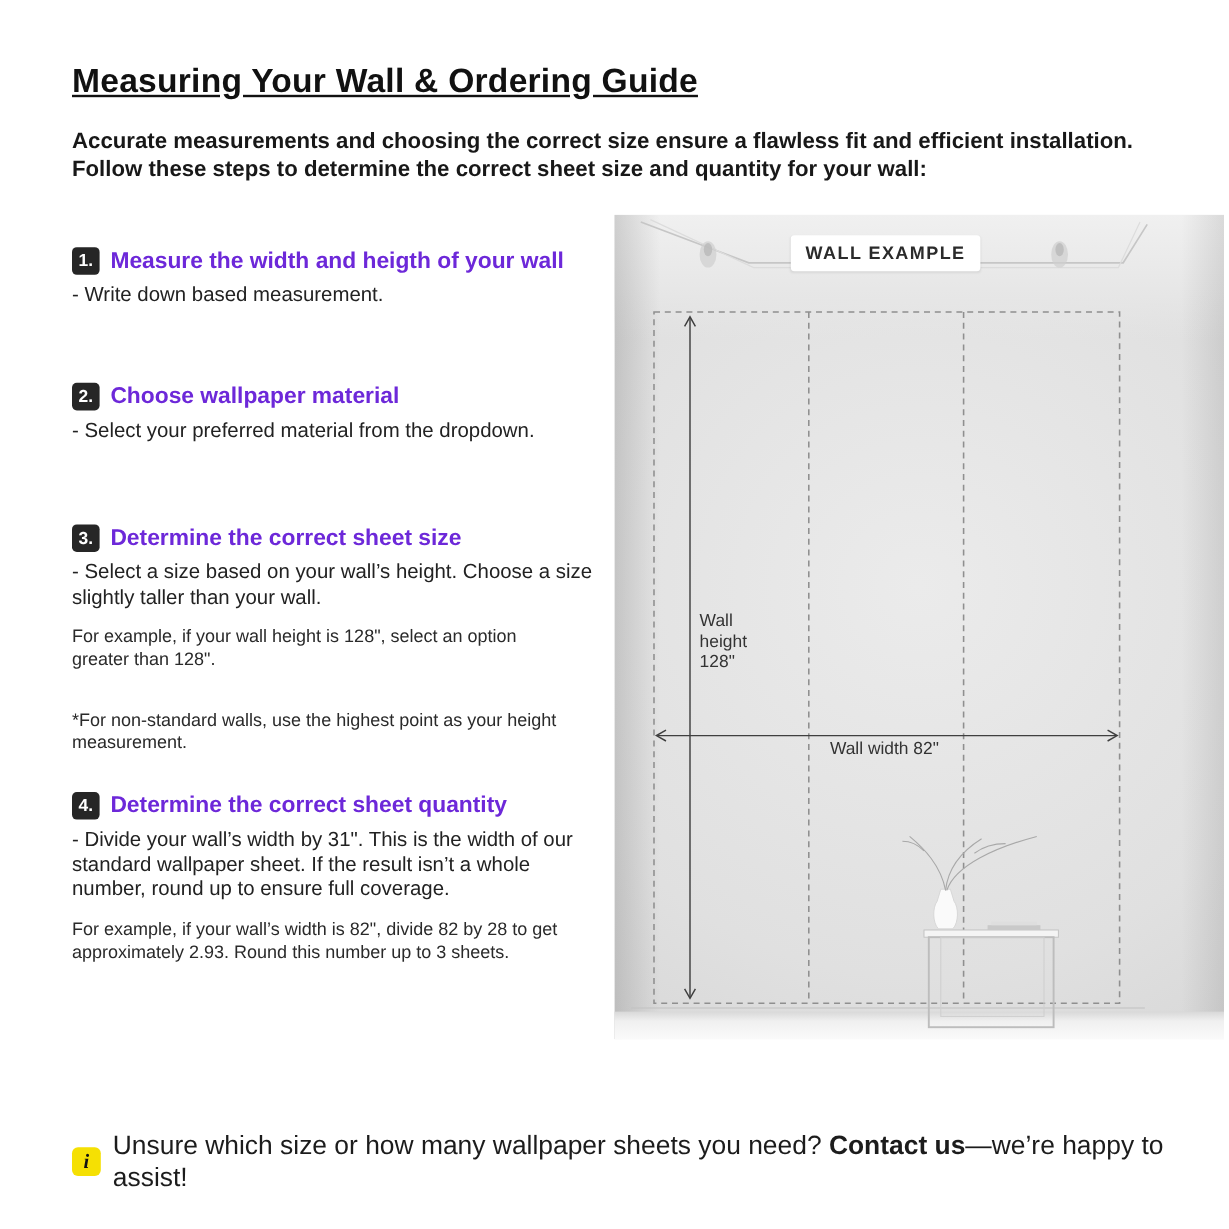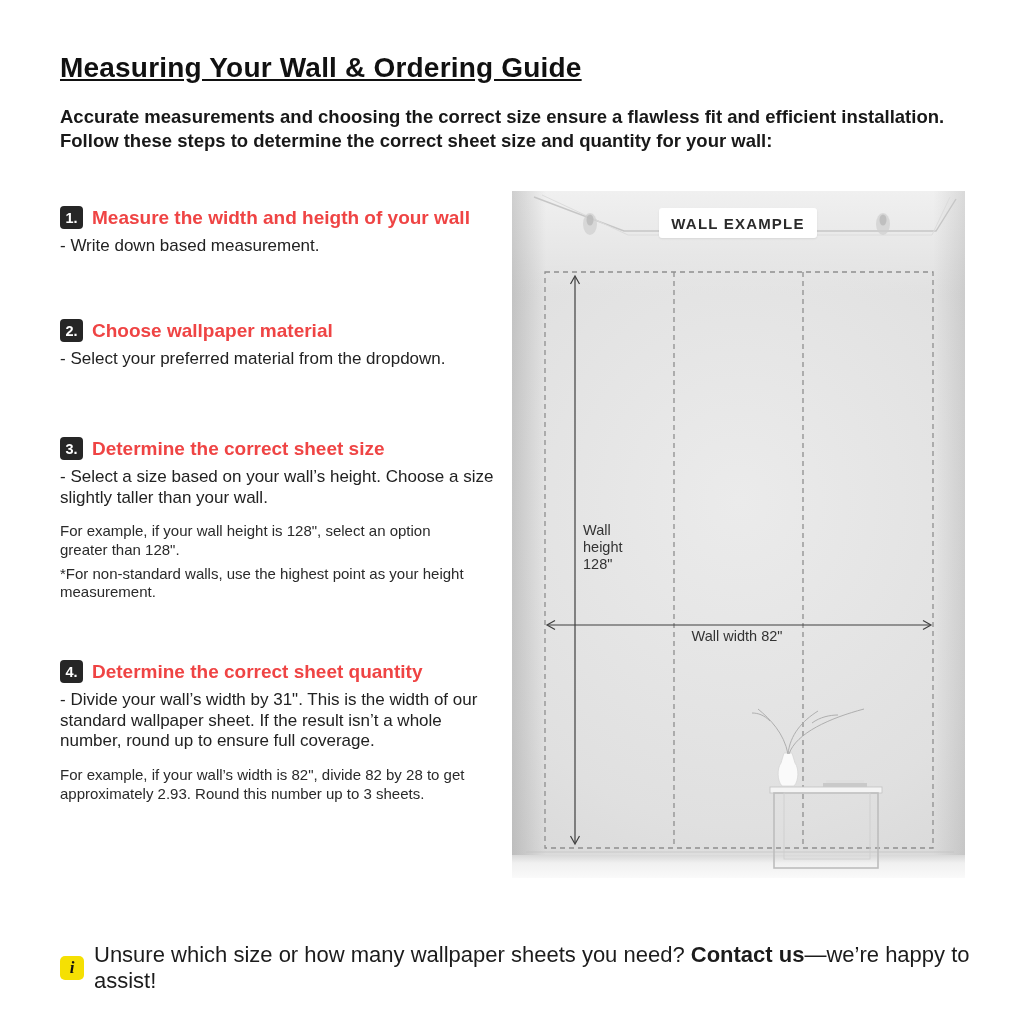--- a/index.html
+++ b/index.html
@@ -10,27 +10,27 @@
   .title { position:absolute; left:60px; top:52px; font-size:28px; font-weight:600;
     letter-spacing:.2px; color:#111;text-decoration:underline; }
   .intro { position:absolute; left:60px; top:105px; width:920px; font-size:18.5px;
     font-weight:600; line-height:1.3; color:#181818; }
 
   .step { position:absolute; left:60px; width:448px; }
   .step-header { display:flex; align-items:center; gap:9px; }
   .step-badge { display:inline-flex; align-items:center; justify-content:center;
     width:23px; height:23px; border-radius:4px; background:#262626; color:#fff;
     font-size:14.5px; font-weight:700; flex:0 0 auto; }
-  .step-title { font-size:19px; font-weight:600; color:#ef4444; }
+  .step-title { font-size:19px; font-weight:600; color:#6d28d9; }
   .step-body { margin-top:7px; font-size:17px; line-height:1.22; color:#222; width:442px; }
   .step-example { margin-top:14px; font-size:15px; line-height:1.22; color:#2a2a2a; width:420px; }
-  .step-note { margin-top:6px; font-size:15px; line-height:1.22; color:#2a2a2a; width:420px; }
+  .step-note { margin-top:33px; font-size:15px; line-height:1.22; color:#2a2a2a; width:420px; }
   .s1 { top:206px; } .s2 { top:319px; } .s3 { top:437px; } .s4 { top:660px; }
 
-  .wall-image { position:absolute; left:512px; top:191px; width:453px; height:687px;
+  .wall-image { position:absolute; left:512px; top:179px; width:508px; height:687px;
     overflow:hidden; }
   .room-bg { position:absolute; inset:0;
     background:
       linear-gradient(90deg, rgba(90,90,90,.22) 0%, rgba(90,90,90,0) 7.5%, rgba(90,90,90,0) 93%, rgba(90,90,90,.15) 100%),
       linear-gradient(180deg, #f0f0f0 0%, #e7e7e7 9%, rgba(231,231,231,0) 15%),
       radial-gradient(130% 95% at 50% 45%, #ebebeb 0%, #e0e0e0 50%, #cbcbcb 100%); }
   .floor { position:absolute; left:0; right:0; bottom:0; height:23px;
     background:linear-gradient(180deg,#d8d8d8 0%, #f0f0f0 35%, #fafafa 100%); }
   .room-svg { position:absolute; inset:0; }
   .wall-label { position:absolute; left:147px; top:17px; width:158px; height:30px;

